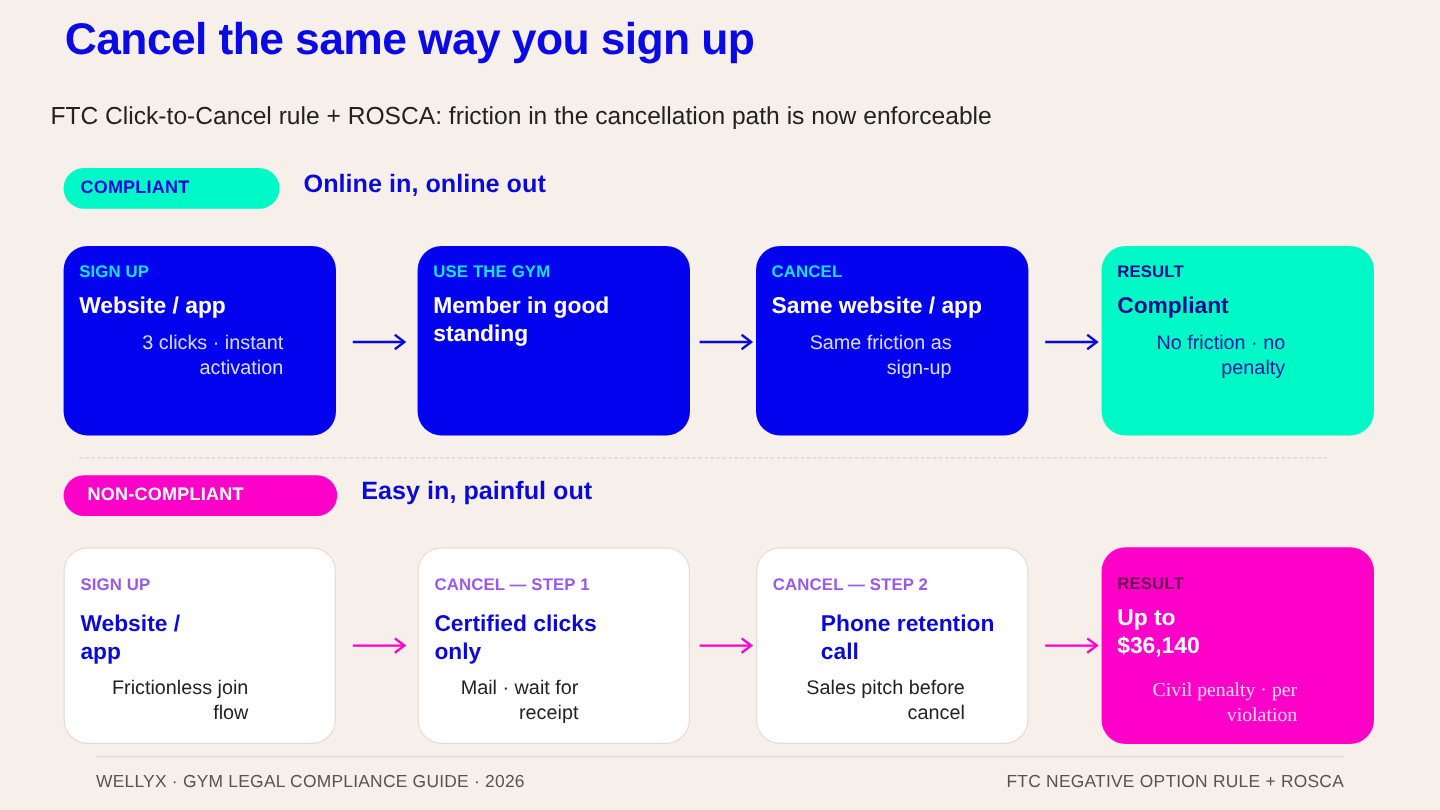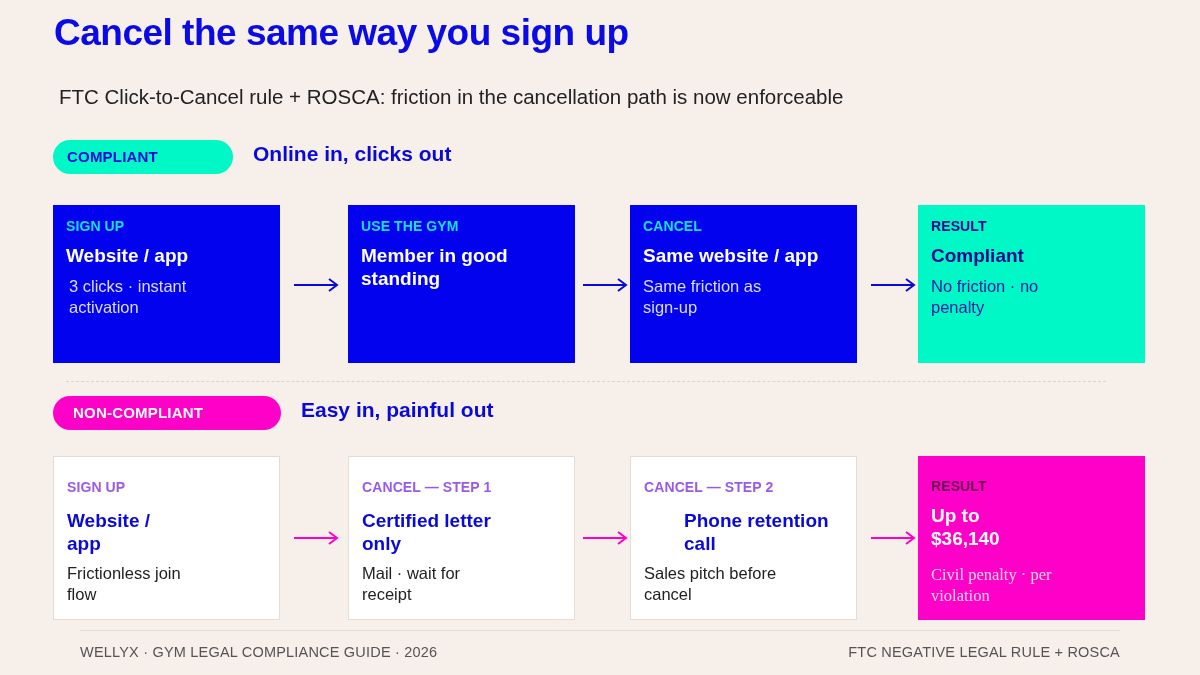--- a/index.html
+++ b/index.html
@@ -9,46 +9,46 @@
     font-family: "Liberation Sans", "DejaVu Sans", sans-serif;
     position: relative;
     color: #1c1c1c;
   }
   .title {
     position: absolute; left: 54px; top: 12px;
     font-size: 37px; font-weight: 700; color: #0a0ae6;
     letter-spacing: -0.5px;
   }
   .subtitle {
-    position: absolute; left: 59px; top: 85px;
+    position: absolute; left: 42px; top: 85px;
     font-size: 20.5px; color: #222; font-weight: 400;
   }
   .pill {
     position: absolute; height: 34px; border-radius: 17px;
     font-size: 15px; font-weight: 700; line-height: 34px;
     padding-left: 14px; letter-spacing: 0.2px;
   }
   .pill.good { left: 53px; top: 140px; width: 180px; background: #00f7c6; color: #0a0ad8; }
   .pill.bad { left: 53px; top: 396px; width: 228px; background: #ff00c8; color: #ffffff; padding-left: 20px; }
   .section-label {
     position: absolute; font-size: 21px; font-weight: 700; color: #0a0ad8;
   }
   .section-label.good { left: 253px; top: 142px; }
   .section-label.bad { left: 301px; top: 398px; }
   .divider {
     position: absolute; left: 66px; top: 381px; width: 1040px; height: 0;
     border-top: 1.5px dashed #dcd2cb;
   }
   .card {
-    position: absolute; width: 227px; height: 158px; border-radius: 0;
+    position: absolute; width: 227px; height: 158px; border-radius: 20px;
     padding: 13px 13px 0 13px;
   }
   .card .kicker { font-size: 14px; font-weight: 700; letter-spacing: 0.1px; margin-top: 0px; }
   .card .head { font-size: 19px; font-weight: 700; margin-top: 10px; line-height: 23px; }
-  .card .desc { font-size: 16.5px; margin-top: 9px; line-height: 21px; }
+  .card .desc { font-size: 16.5px; margin-top: 9px; line-height: 21px; text-align: right; }
   .row1 { top: 205px; }
   .row2 { top: 456px; height: 164px; }
   .c1 { left: 53px; } .c2 { left: 348px; } .c3 { left: 630px; } .c4 { left: 918px; }
   .blue { background: #0202ee; }
   .blue .kicker { color: #14e0ee; }
   .blue .head { color: #ffffff; }
   .blue .desc { color: #d8dcff; }
   .teal { background: #00f7c6; }
   .teal .kicker { color: #0a0a8a; }
   .teal .head { color: #0a0a8a; }
@@ -67,21 +67,21 @@
   .footer.left { left: 80px; }
   .footer.right { right: 80px; }
 </style>
 </head>
 <body>
 
 <div class="title">Cancel the same way you sign up</div>
 <div class="subtitle">FTC Click-to-Cancel rule + ROSCA: friction in the cancellation path is now enforceable</div>
 
 <div class="pill good">COMPLIANT</div>
-<div class="section-label good">Online in, clicks out</div>
+<div class="section-label good">Online in, online out</div>
 
 <div class="card blue row1 c1">
   <div class="kicker">SIGN UP</div>
   <div class="head">Website / app</div>
   <div class="desc" style="padding-left:3px;width:170px;">3 clicks · instant activation</div>
 </div>
 <svg class="arrow" style="left:293px;top:278px;" viewBox="0 0 46 14">
     <line x1="1" y1="7" x2="43" y2="7" stroke="#0a0ad8" stroke-width="2"></line>
     <polyline points="36,1 44,7 36,13" fill="none" stroke="#0a0ad8" stroke-width="2"></polyline>
   </svg>
@@ -121,21 +121,21 @@
   <div class="head" style="width:100px;">Website / app</div>
   <div class="desc" style="width:140px;">Frictionless join flow</div>
 </div>
 <svg class="arrow" style="left:293px;top:531px;" viewBox="0 0 46 14">
     <line x1="1" y1="7" x2="43" y2="7" stroke="#ff00c8" stroke-width="2"></line>
     <polyline points="36,1 44,7 36,13" fill="none" stroke="#ff00c8" stroke-width="2"></polyline>
   </svg>
 
 <div class="card white row2 c2">
   <div class="kicker">CANCEL — STEP 1</div>
-  <div class="head" style="width:150px;">Certified letter only</div>
+  <div class="head" style="width:150px;">Certified clicks only</div>
   <div class="desc" style="width:120px;">Mail · wait for receipt</div>
 </div>
 <svg class="arrow" style="left:582px;top:531px;" viewBox="0 0 46 14">
     <line x1="1" y1="7" x2="43" y2="7" stroke="#ff00c8" stroke-width="2"></line>
     <polyline points="36,1 44,7 36,13" fill="none" stroke="#ff00c8" stroke-width="2"></polyline>
   </svg>
 
 <div class="card white row2 c3">
   <div class="kicker">CANCEL — STEP 2</div>
   <div class="head" style="width:160px;margin-left:40px;">Phone retention call</div>
@@ -147,13 +147,13 @@
   </svg>
 
 <div class="card magenta row2 c4">
   <div class="kicker">RESULT</div>
   <div class="head" style="width:100px;">Up to $36,140</div>
   <div class="desc" style="width:150px;font-family:Liberation Serif, serif;">Civil penalty · per violation</div>
 </div>
 
 <div class="footer-line"></div>
 <div class="footer left">WELLYX · GYM LEGAL COMPLIANCE GUIDE · 2026</div>
-<div class="footer right">FTC NEGATIVE LEGAL RULE + ROSCA</div>
+<div class="footer right">FTC NEGATIVE OPTION RULE + ROSCA</div>
 
 </body></html>

